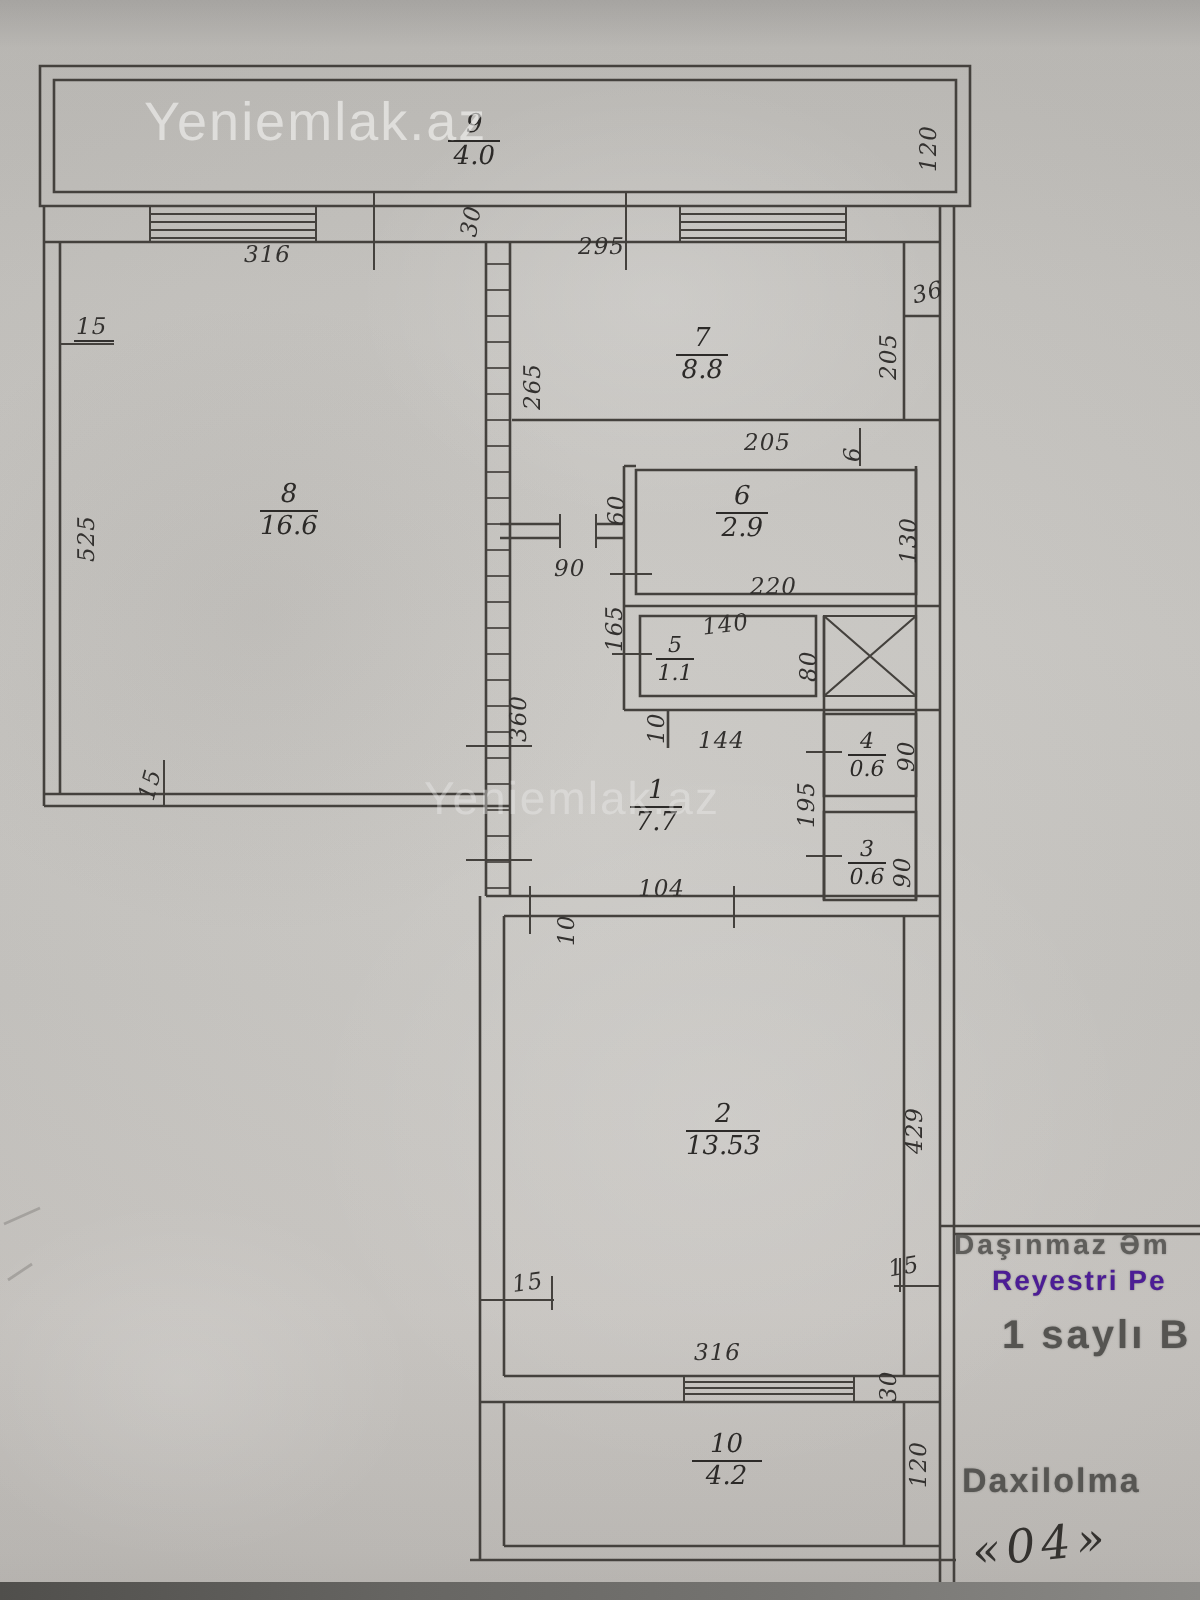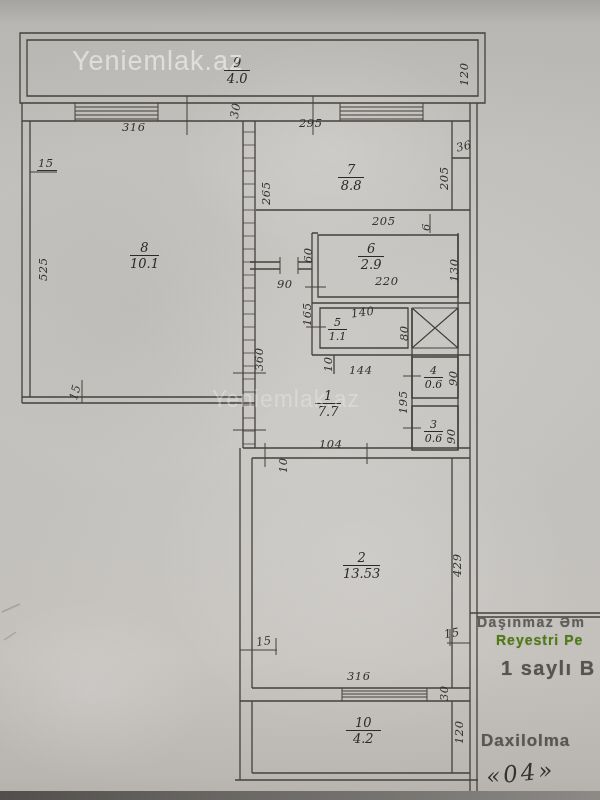--- a/index.html
+++ b/index.html
@@ -25,21 +25,21 @@
   .room .rnum{display:block;padding:0 9px;border-bottom:1.2px solid #2c2a28;line-height:15px;}
   .room .rarea{display:block;line-height:16px;}
   .room.sm{font-size:11px;}
   .room.sm .rnum{padding:0 6px;line-height:12px;}
   .room.sm .rarea{line-height:13px;}
   .wm{position:absolute;font-family:"Liberation Sans",sans-serif;pointer-events:none;white-space:nowrap;text-align:right;}
   .wm1{left:72px;top:46px;font-size:27px;color:rgba(252,252,250,0.55);letter-spacing:1px;}
   .wm2{left:212px;top:386px;font-size:23px;color:rgba(240,240,238,0.38);letter-spacing:1px;}
   .stamp{position:absolute;font-family:Liberation Sans, sans-serif;font-weight:bold;white-space:nowrap;}
   .st1{left:477px;top:614px;font-size:14px;color:#5f5e5b;letter-spacing:1.5px;text-shadow:0 0 1px rgba(95,94,91,.6);}
-  .st2{left:496px;top:632px;font-size:14px;color:#4d7c0f;letter-spacing:1px;text-shadow:0 0 1px rgba(99,98,95,.6);}
+  .st2{left:496px;top:632px;font-size:14px;color:#4c1d95;letter-spacing:1px;text-shadow:0 0 1px rgba(99,98,95,.6);}
   .st3{left:501px;top:657px;font-size:20px;color:#555451;letter-spacing:1.5px;text-shadow:0 0 1px rgba(85,84,81,.6);}
   .st4{left:481px;top:731px;font-size:17px;color:#575653;letter-spacing:1px;text-shadow:0 0 1px rgba(87,86,83,.6);}
   .hand{left:486px;top:760px;font-family:"DejaVu Serif",serif;font-style:italic;font-weight:normal;font-size:23px;color:#34322f;transform:rotate(-6deg);letter-spacing:3px;}
   .edge{position:absolute;left:0;top:791px;width:600px;height:9px;
     background:linear-gradient(90deg,#504f4c,#676663 35%,#757471 65%,#8b8a87);}
 </style>
 </head>
 <body>
 
 <div class="stains"></div>
@@ -97,21 +97,21 @@
     <path d="M2 612 L20 604 M4 640 L16 632"></path>
   </g>
 </svg>
 
 <div class="room" style="left:224px;top:55px">
     <span class="rnum">9</span>
     <span class="rarea">4.0</span>
   </div>
 <div class="room" style="left:130px;top:240px">
     <span class="rnum">8</span>
-    <span class="rarea">10.1</span>
+    <span class="rarea">16.6</span>
   </div>
 <div class="room" style="left:338px;top:162px">
     <span class="rnum">7</span>
     <span class="rarea">8.8</span>
   </div>
 <div class="room" style="left:358px;top:241px">
     <span class="rnum">6</span>
     <span class="rarea">2.9</span>
   </div>
 <div class="room sm" style="left:328px;top:317px">
@@ -133,24 +133,24 @@
 <div class="room" style="left:343px;top:550px">
     <span class="rnum">2</span>
     <span class="rarea">13.53</span>
   </div>
 <div class="room" style="left:346px;top:715px">
     <span class="rnum">10</span>
     <span class="rarea">4.2</span>
   </div>
 
 <div class="d" style="left:122px;top:120px">316</div>
-<div class="d" style="left:299px;top:116px">295</div>
+<div class="d" style="left:289px;top:116px">295</div>
 <div class="d u" style="left:37px;top:156px">15</div>
 <div class="d" style="left:372px;top:214px">205</div>
-<div class="d" style="left:375px;top:274px">220</div>
+<div class="d" style="left:375px;top:286px">220</div>
 <div class="d" style="left:277px;top:277px">90</div>
 <div class="d" style="left:351px;top:305px;transform:rotate(-7deg)">140</div>
 <div class="d" style="left:349px;top:363px">144</div>
 <div class="d" style="left:319px;top:437px">104</div>
 <div class="d" style="left:256px;top:634px;transform:rotate(-8deg)">15</div>
 <div class="d" style="left:444px;top:626px;transform:rotate(-10deg)">15</div>
 <div class="d" style="left:347px;top:669px">316</div>
 <div class="d" style="left:456px;top:139px;transform:rotate(-14deg)">36</div>
 
 <div class="d v" style="left:457px;top:86px">120</div>

